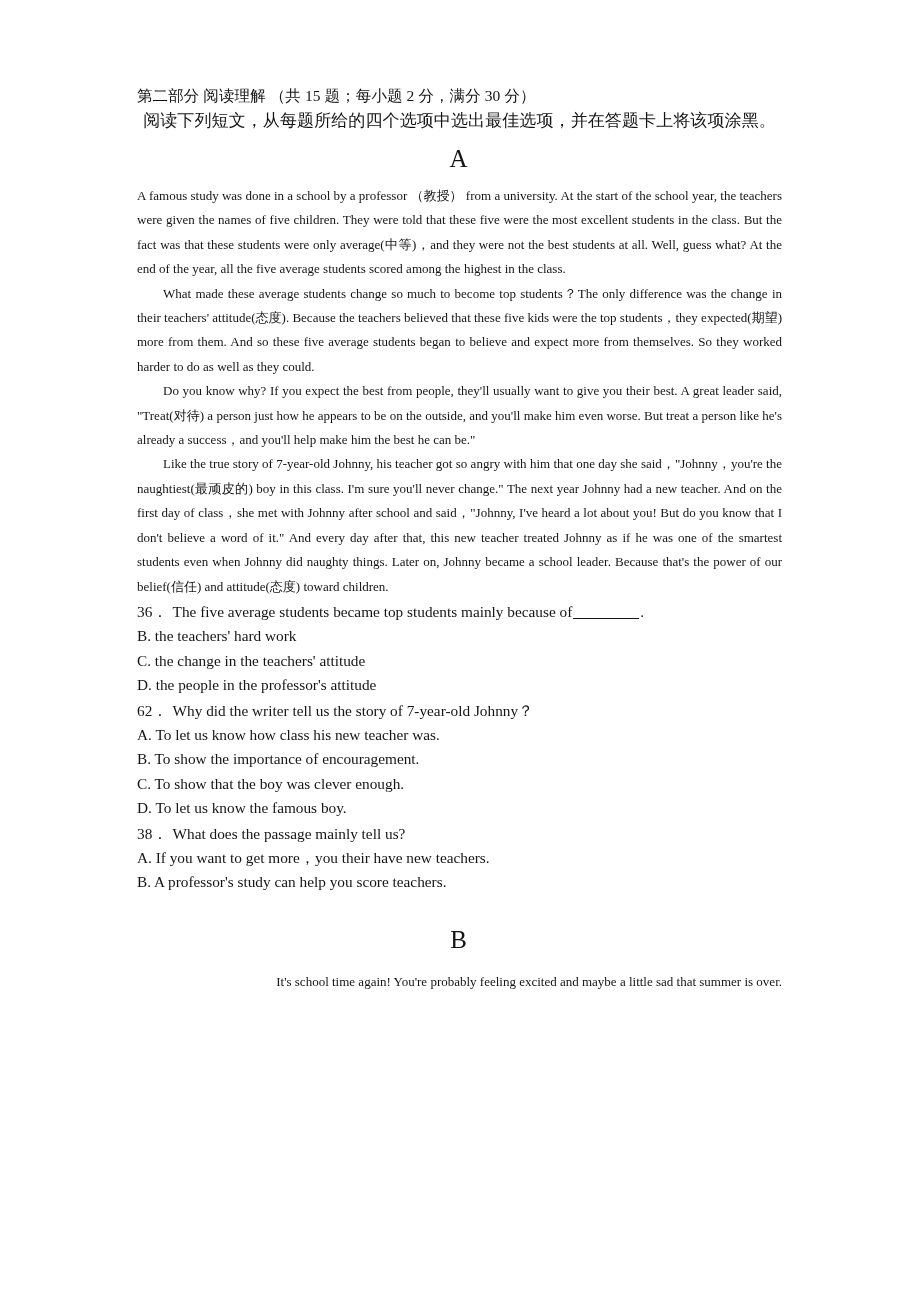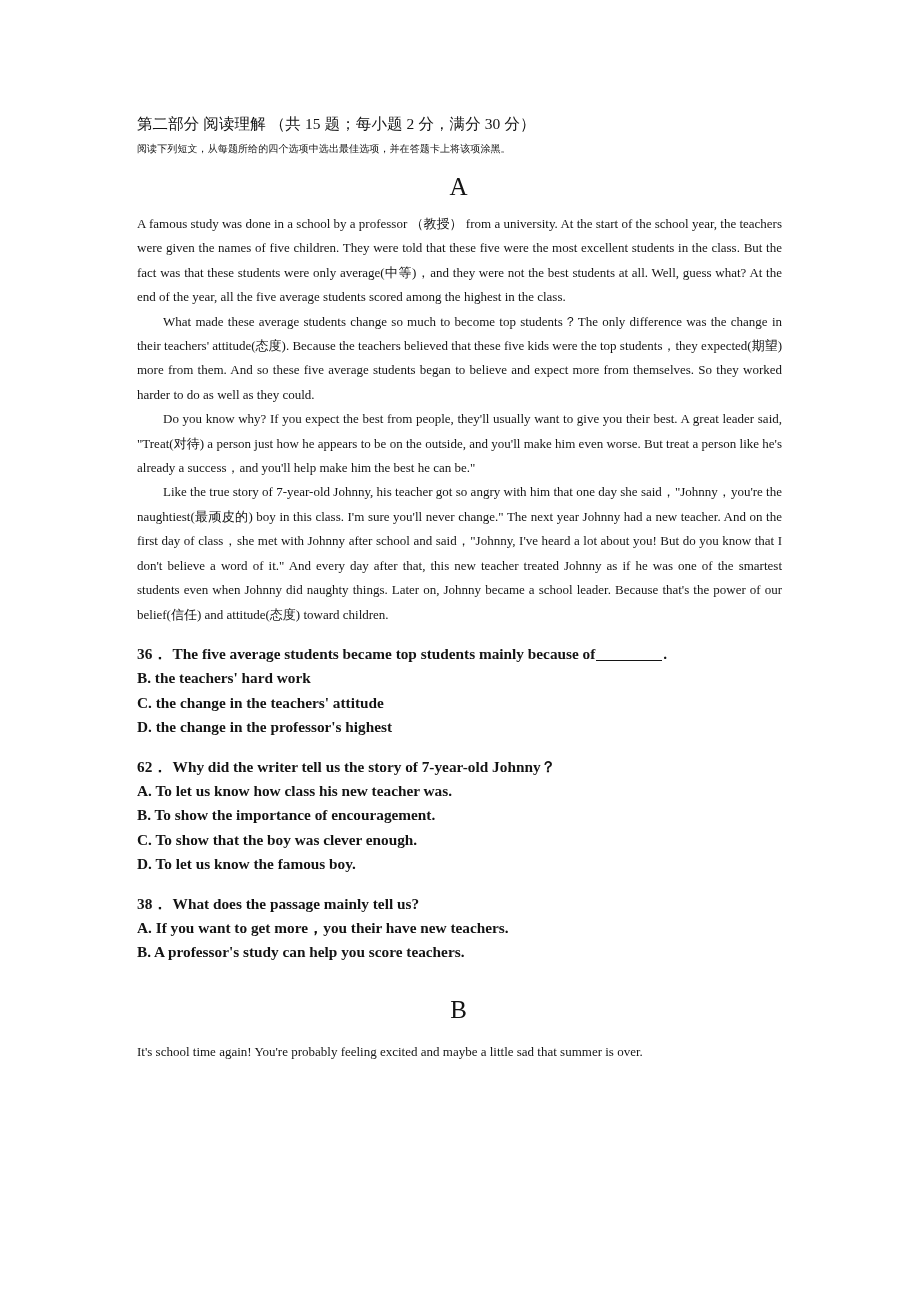--- a/index.html
+++ b/index.html
@@ -12,38 +12,39 @@
     height: 1302px;
     font-family: "Liberation Serif", "DejaVu Serif", serif;
     color: #141414;
     -webkit-font-smoothing: antialiased;
   }
   .page {
     position: relative;
     width: 740px;
     height: 1302px;
     box-sizing: border-box;
-    padding: 112px 138px 0 137px;
+    padding: 84px 138px 0 137px;
   }
   .doc-body {
     width: 645px;
   }
 
   
   .section-head {
     font-size: 15.5px;
     line-height: 24px;
     white-space: nowrap;
     letter-spacing: 0.1px;
   }
   .instruction {
-    font-size: 10px;
+    font-size: 17px;
     line-height: 25px;
     white-space: nowrap;
     letter-spacing: 0.1px;
+    text-align: center;
   }
 
   
   .passage-letter {
     font-size: 25px;
     line-height: 32px;
     text-align: center;
     margin: 10px 0 9px 0;
     padding-right: 2px;
     font-weight: 400;
@@ -59,27 +60,26 @@
     text-align: justify;
     text-justify: inter-word;
     margin: 0;
     text-indent: 0;
     hyphens: none;
   }
   .para.indent {
     text-indent: 26px;
   }
   .para.last-line-natural {
-    text-align: left;
+    text-align: right;
   }
 
   
   .question-block {
-    margin-top: 15px;
-    font-weight: bold;
+    margin-top: 1px;
   }
   .q-stem {
     font-size: 15.3px;
     line-height: 24.4px;
     margin: 0;
     white-space: nowrap;
   }
   .q-option {
     font-size: 15.3px;
     line-height: 24.4px;
@@ -109,21 +109,21 @@
 
     <p class="para">A famous study was done in a school by a professor （教授） from a university. At the start of the school year, the teachers were given the names of five children. They were told that these five were the most excellent students in the class. But the fact was that these students were only average(中等)，and they were not the best students at all. Well, guess what? At the end of the year, all the five average students scored among the highest in the class.</p>
     <p class="para indent">What made these average students change so much to become top students？The only difference was the change in their teachers' attitude(态度). Because the teachers believed that these five kids were the top students，they expected(期望) more from them. And so these five average students began to believe and expect more from themselves. So they worked harder to do as well as they could.</p>
     <p class="para indent">Do you know why? If you expect the best from people, they'll usually want to give you their best. A great leader said, "Treat(对待) a person just how he appears to be on the outside, and you'll make him even worse. But treat a person like he's already a success，and you'll help make him the best he can be."</p>
     <p class="para indent">Like the true story of 7-year-old Johnny, his teacher got so angry with him that one day she said，"Johnny，you're the naughtiest(最顽皮的) boy in this class. I'm sure you'll never change." The next year Johnny had a new teacher. And on the first day of class，she met with Johnny after school and said，"Johnny, I've heard a lot about you! But do you know that I don't believe a word of it." And every day after that, this new teacher treated Johnny as if he was one of the smartest students even when Johnny did naughty things. Later on, Johnny became a school leader. Because that's the power of our belief(信任) and attitude(态度) toward children.</p>
 
     <div class="question-block">
       <p class="q-stem"><span>36．</span><span class="q-num-gap"></span><span>The five average students became top students mainly because of</span><span class="blank-line"></span><span>.</span></p>
       <p class="q-option">B. the teachers' hard work</p>
       <p class="q-option">C. the change in the teachers' attitude</p>
-      <p class="q-option">D. the change in the professor's highest</p>
+      <p class="q-option">D. the people in the professor's attitude</p>
     </div>
 
     <div class="question-block">
       <p class="q-stem"><span>62．</span><span class="q-num-gap"></span><span>Why did the writer tell us the story of 7-year-old Johnny？</span></p>
       <p class="q-option">A. To let us know how class his new teacher was.</p>
       <p class="q-option">B. To show the importance of encouragement.</p>
       <p class="q-option">C. To show that the boy was clever enough.</p>
       <p class="q-option">D. To let us know the famous boy.</p>
     </div>
 

